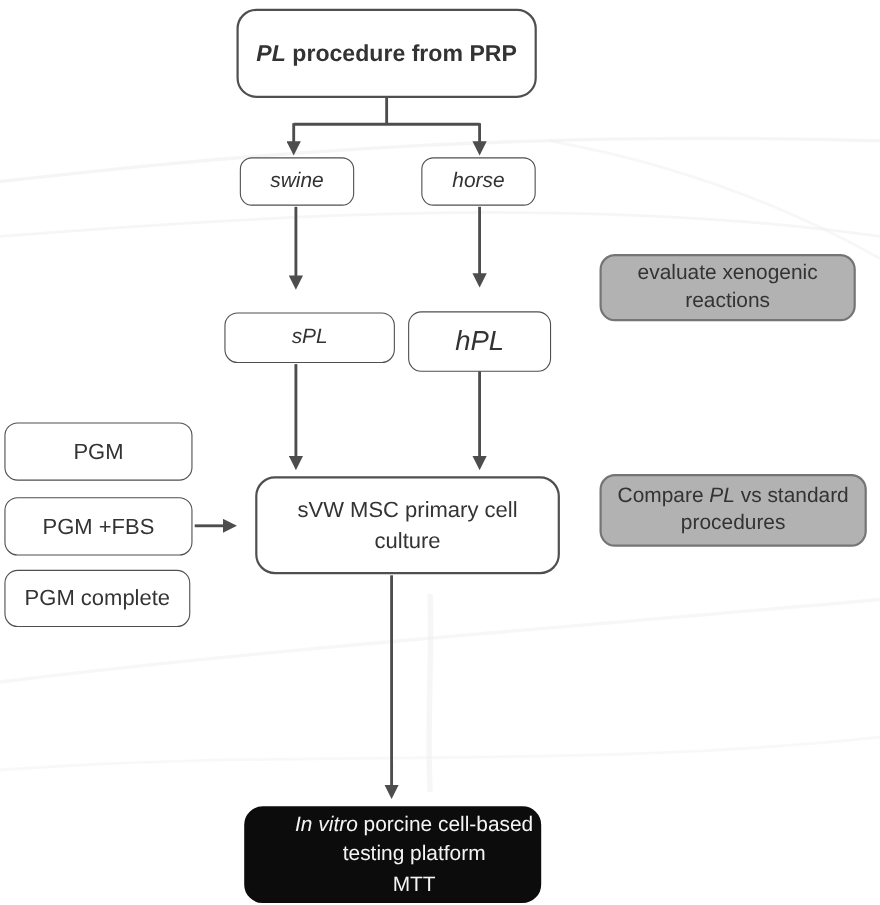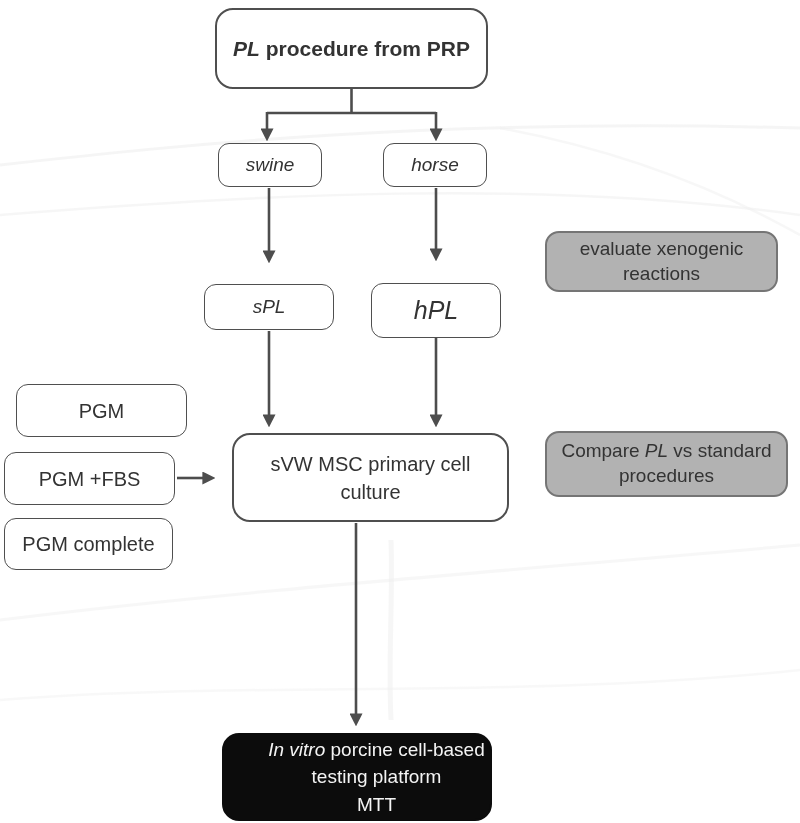--- a/index.html
+++ b/index.html
@@ -87,33 +87,33 @@
   </div>
 
   <div class="node thin" style="left:383px; top:143px; width:104px; height:44px; border-radius:11px; font-size:19px;">
     <span class="it">horse</span>
   </div>
 
   <div class="node thin" style="left:218px; top:143px; width:104px; height:44px; border-radius:11px; font-size:19px;">
     <span class="it">swine</span>
   </div>
 
-  <div class="node thin" style="left:204px; top:284px; width:130px; height:46px; border-radius:12px; font-size:19px;">
+  <div class="node thin" style="left:204px; top:284px; width:155px; height:46px; border-radius:12px; font-size:19px;">
     <span class="it">sPL</span>
   </div>
 
   <div class="node thin" style="left:371px; top:283px; width:130px; height:55px; border-radius:12px; font-size:25px;">
     <span class="it">hPL</span>
   </div>
 
   <div class="node gray" style="left:545px; top:231px; width:233px; height:61px; border-radius:14px; font-size:19px; padding:0 14px;">
     <span>evaluate xenogenic reactions</span>
   </div>
 
-  <div class="node thin" style="left:16px; top:384px; width:171px; height:53px; border-radius:12px; font-size:20px;">
+  <div class="node thin" style="left:4px; top:384px; width:171px; height:53px; border-radius:12px; font-size:20px;">
     <span>PGM</span>
   </div>
 
   <div class="node thin" style="left:4px; top:452px; width:171px; height:53px; border-radius:12px; font-size:20px;">
     <span>PGM +FBS</span>
   </div>
 
   <div class="node thin" style="left:4px; top:518px; width:169px; height:52px; border-radius:12px; font-size:20px;">
     <span>PGM complete</span>
   </div>

